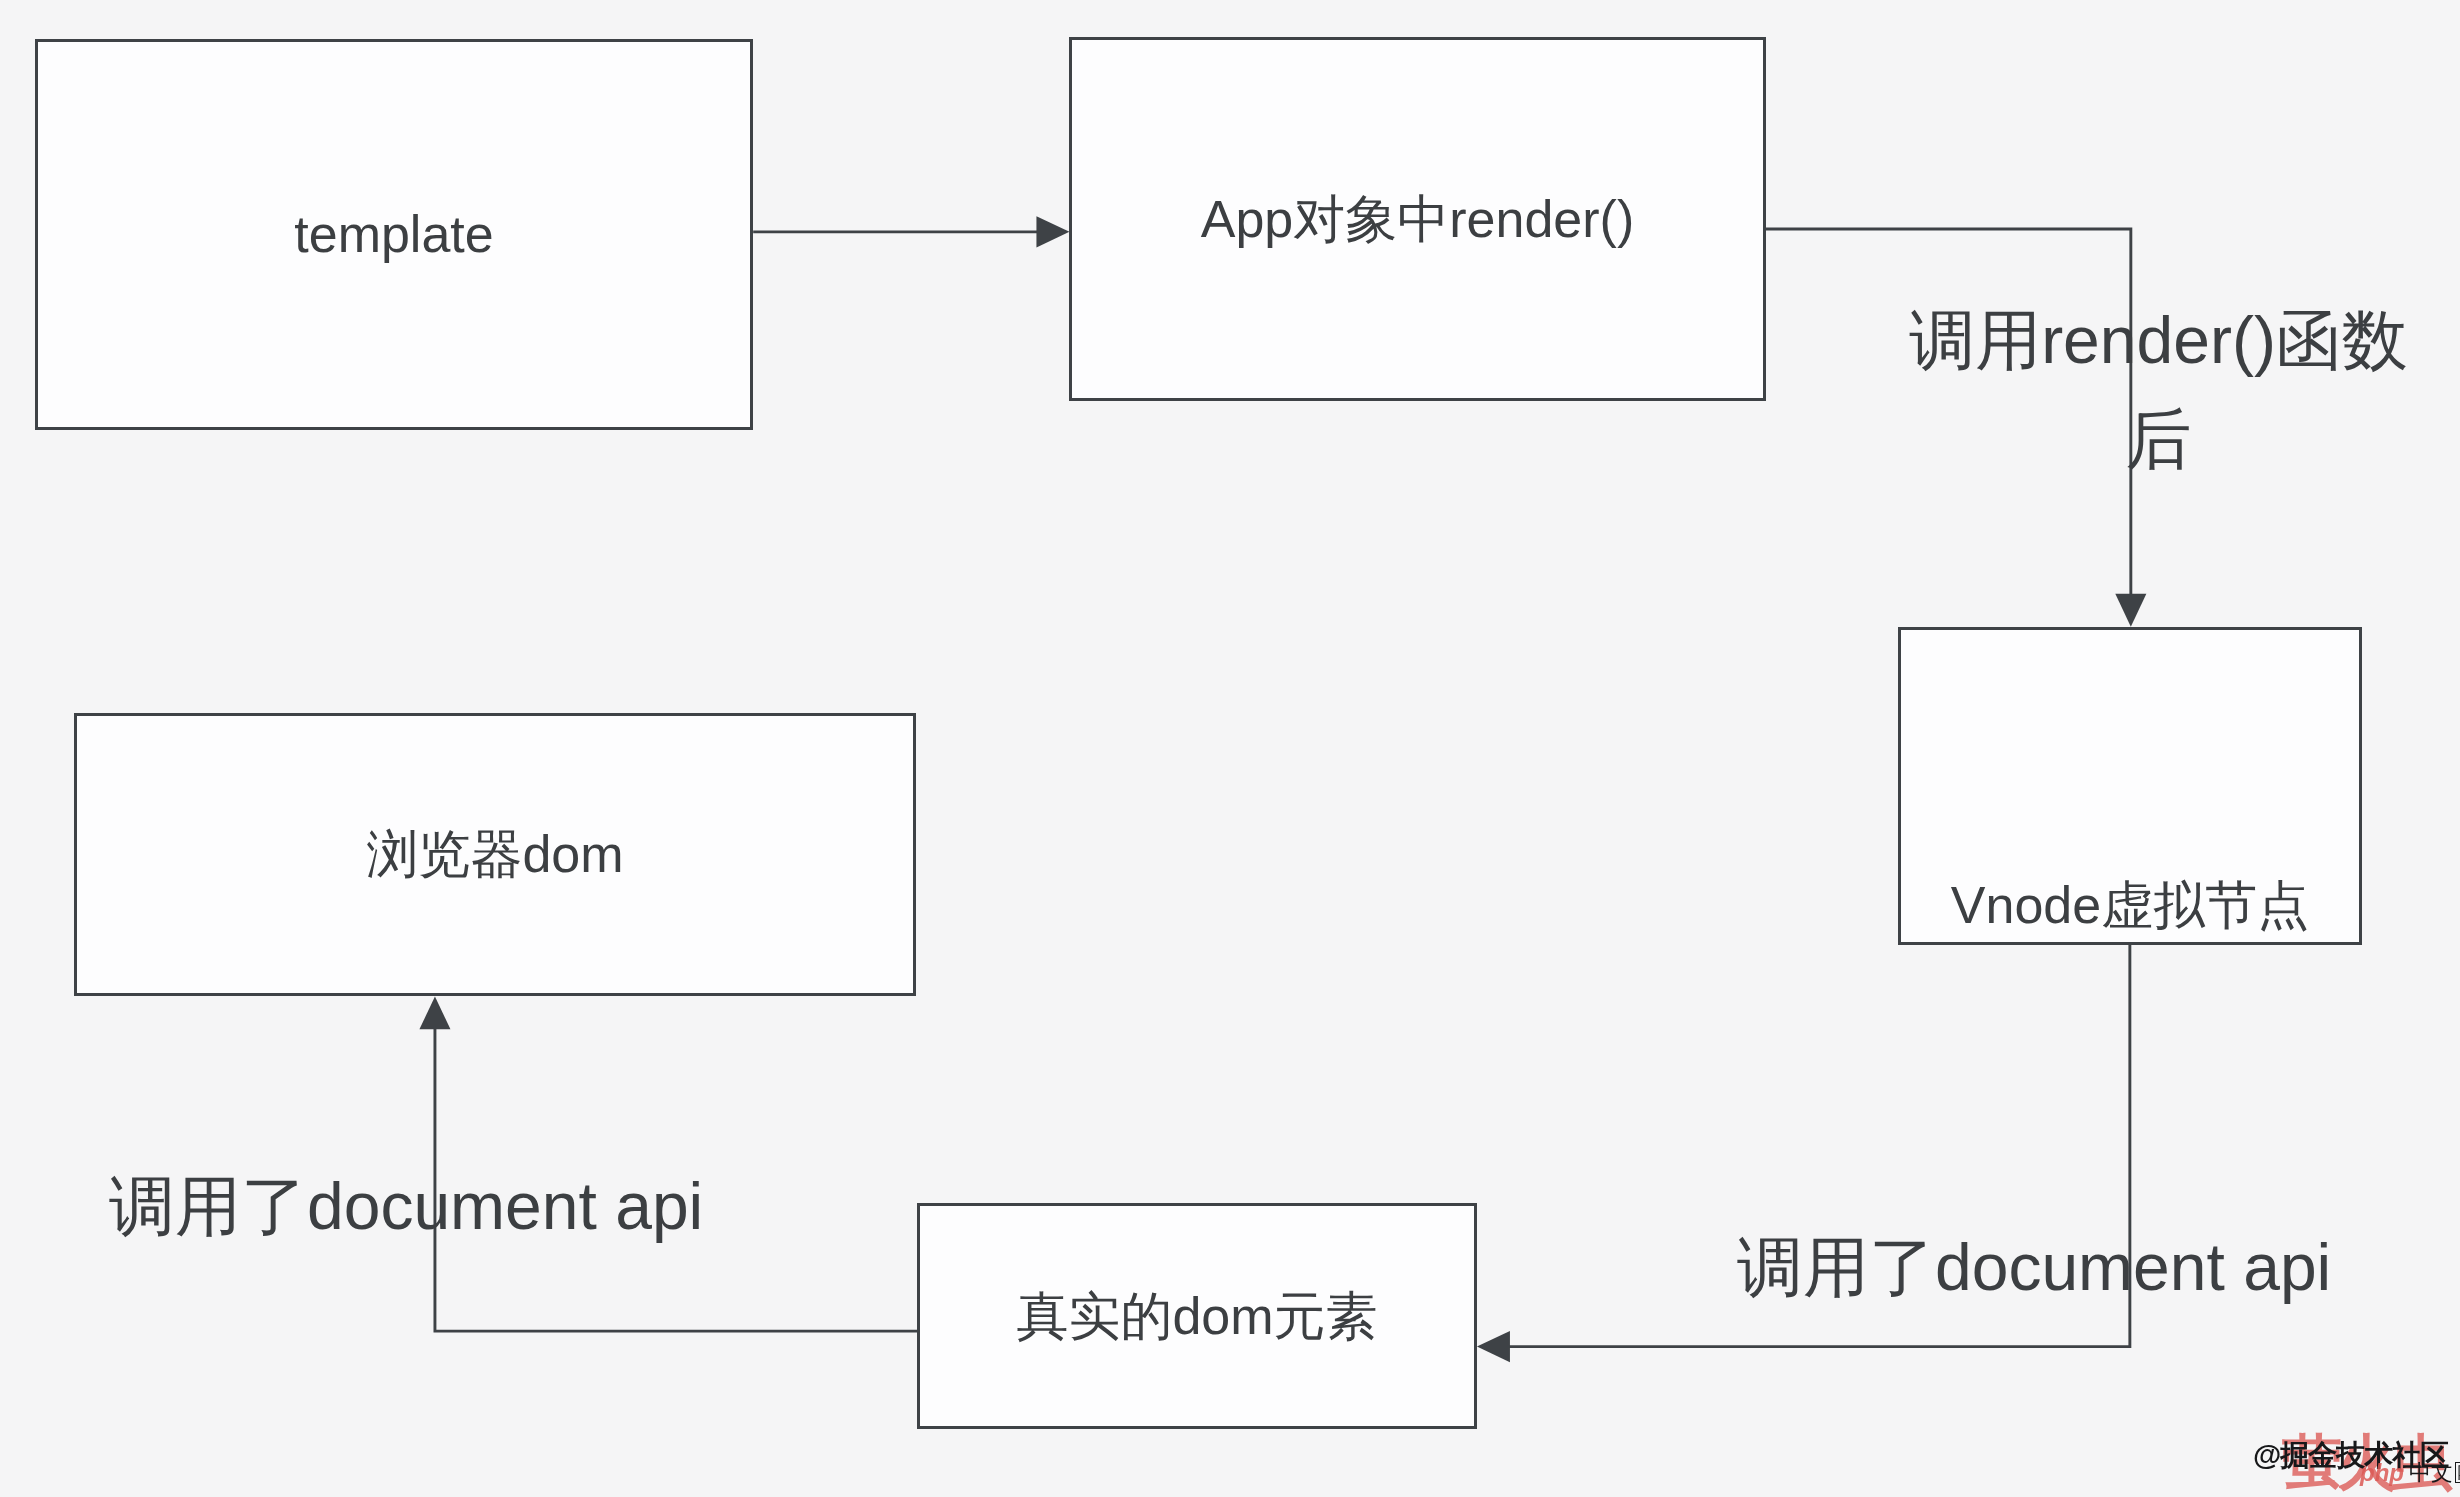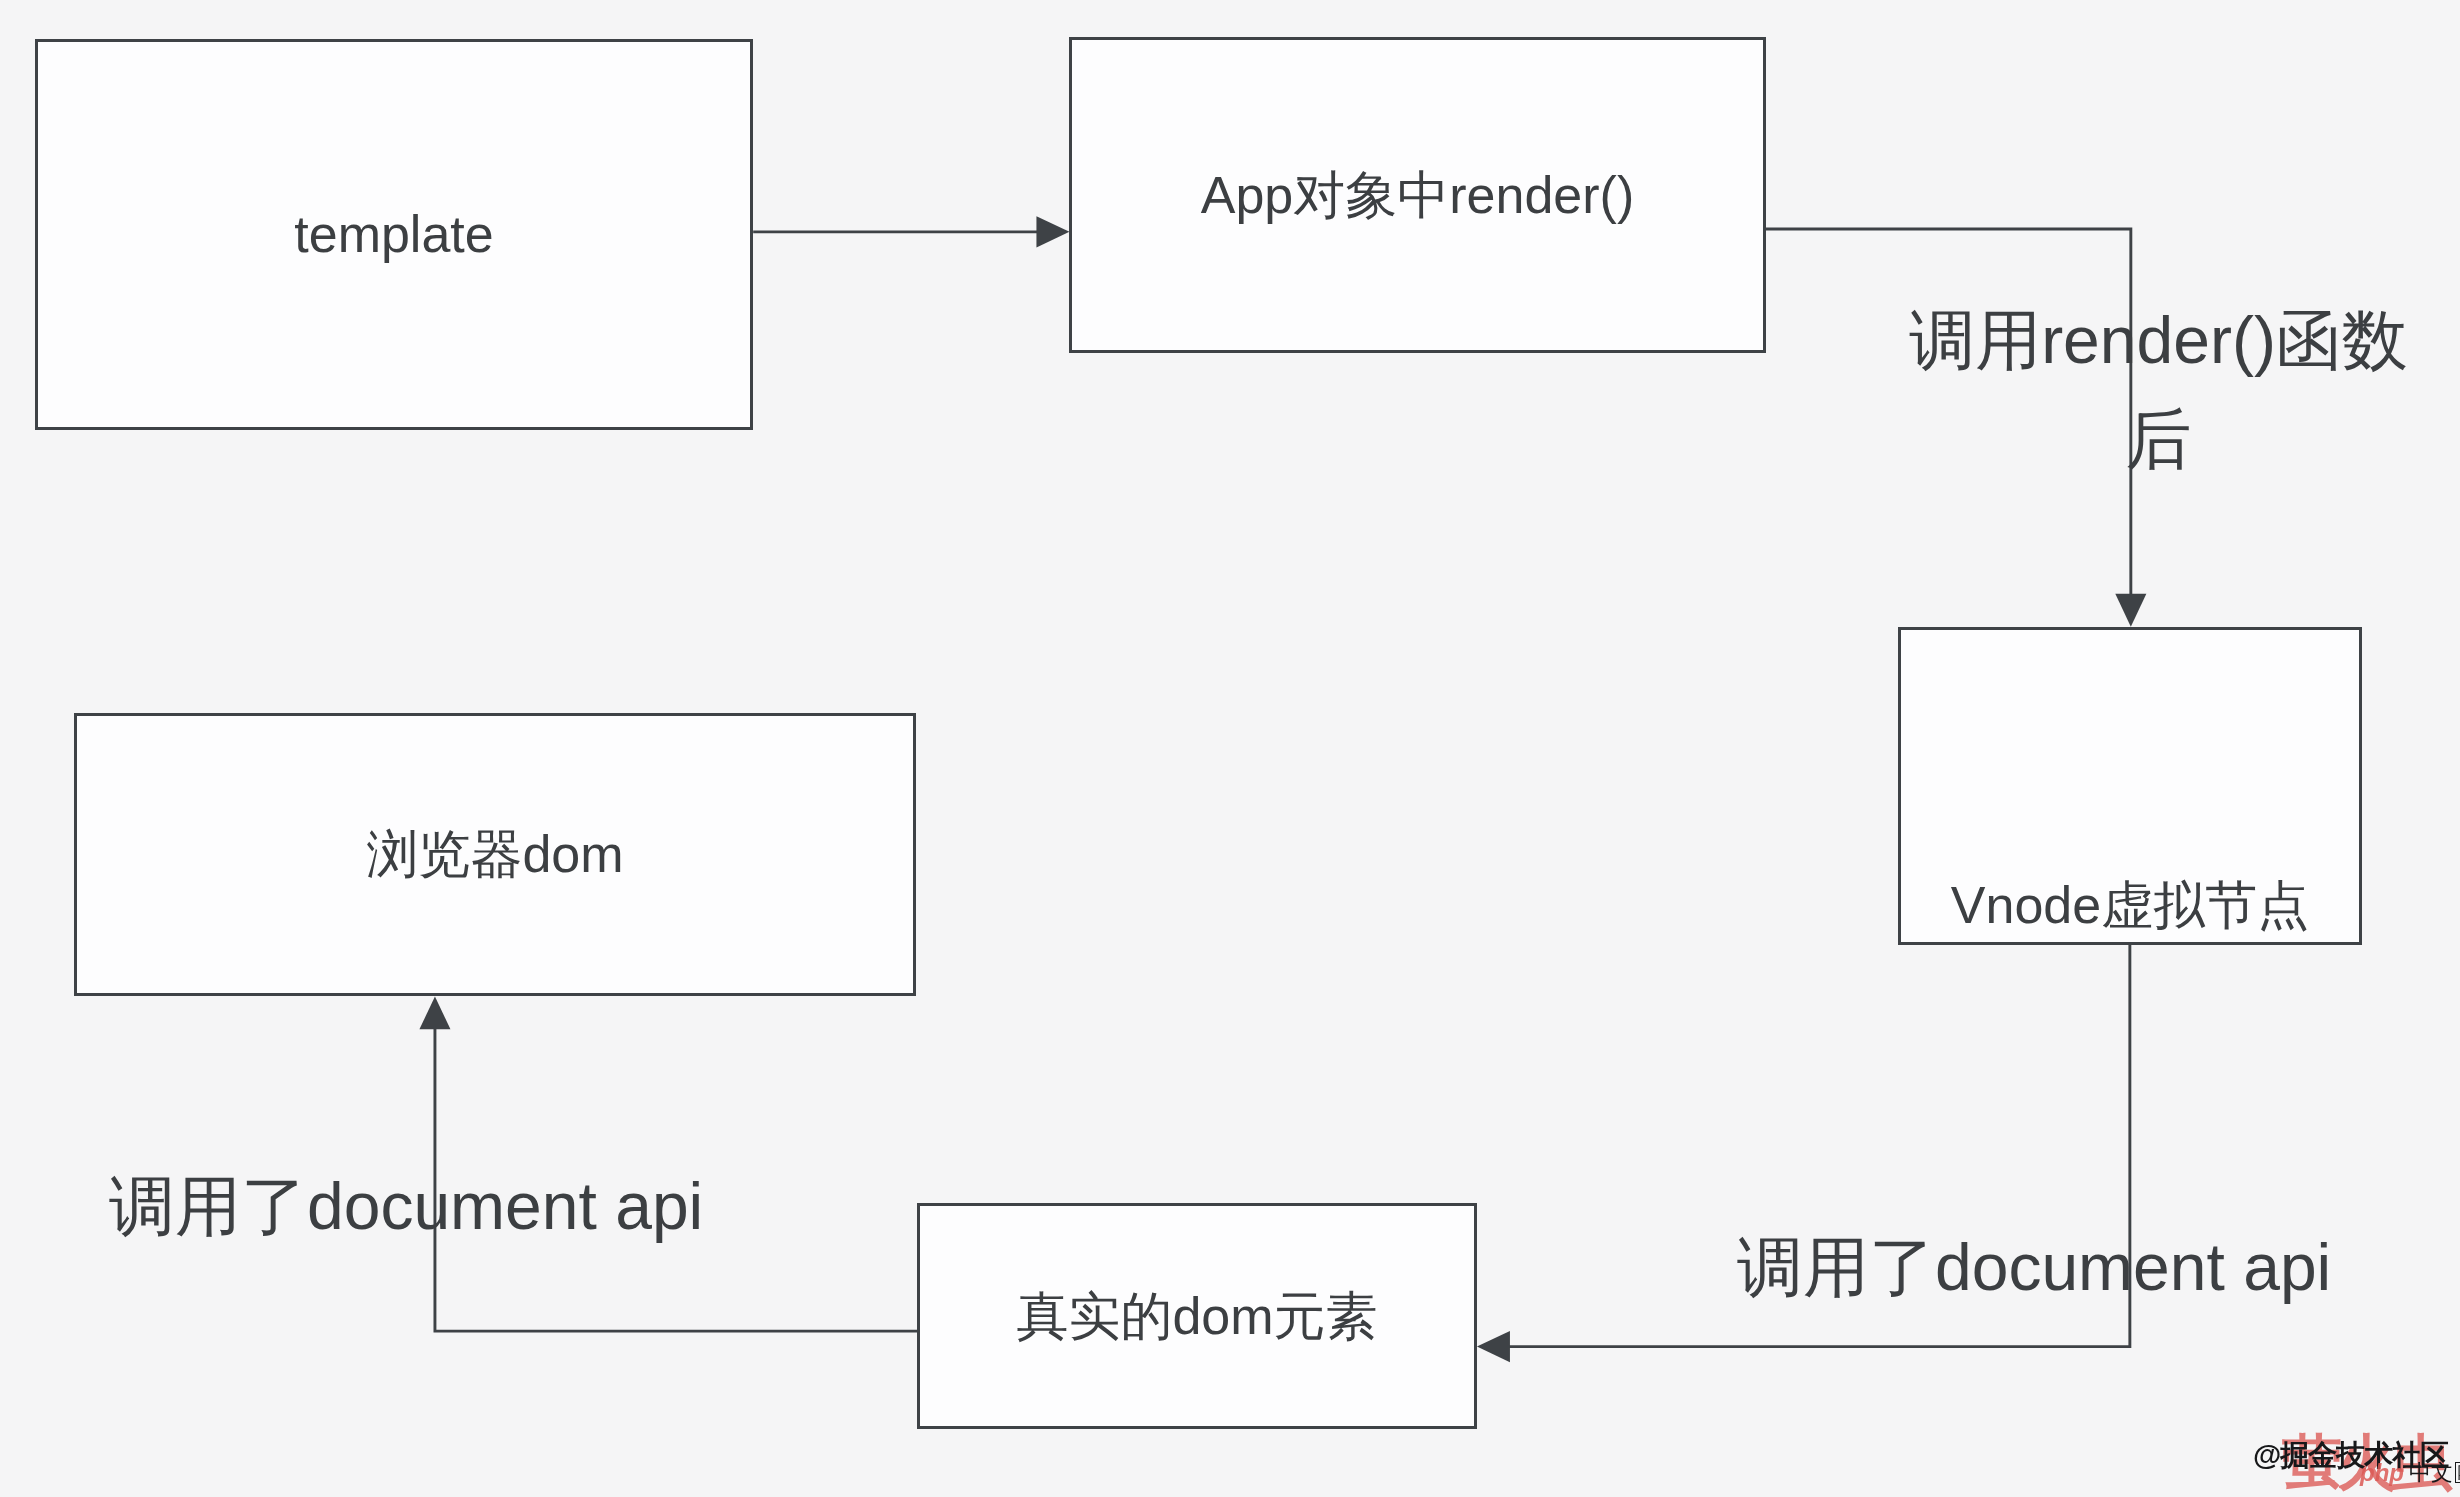--- a/index.html
+++ b/index.html
@@ -82,21 +82,21 @@
     <polygon class="arrowhead" points="1522,1388 1556,1372 1556,1404"></polygon>
 
     <path class="wire" d="M945,1372 L448,1372 L448,1057"></path>
     <polygon class="arrowhead" points="448,1027 432,1061 464,1061"></polygon>
   </svg>
 
   <div class="node" style="left:35px; top:39px; width:718px; height:391px;">
     <span class="node-label">template</span>
   </div>
 
-  <div class="node" style="left:1069px; top:37px; width:697px; height:316px;">
+  <div class="node" style="left:1069px; top:37px; width:697px; height:364px;">
     <span class="node-label">App对象中render()</span>
   </div>
 
   <div class="node" style="left:1898px; top:627px; width:464px; height:318px;align-items:flex-end;">
     <span class="node-label" style="max-width:427px;">Vnode虚拟节点</span>
   </div>
 
   <div class="node" style="left:917px; top:1203px; width:560px; height:226px;">
     <span class="node-label">真实的dom元素</span>
   </div>

